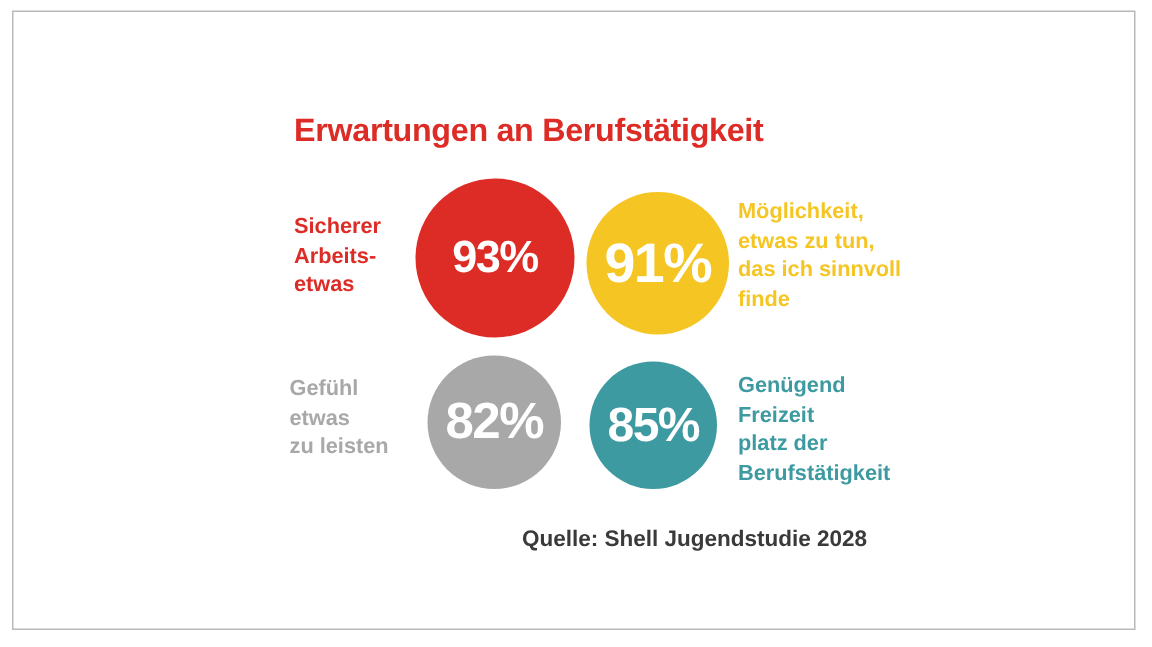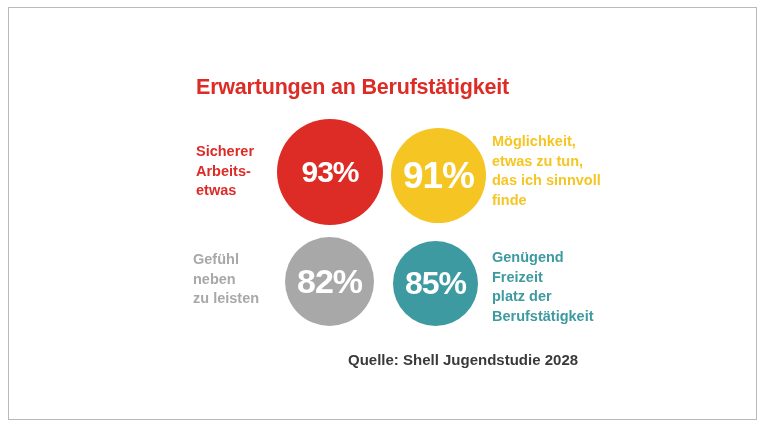--- a/index.html
+++ b/index.html
@@ -123,21 +123,21 @@
   <div class="circle" id="circle-2" style="background: rgb(245, 198, 35);">
     <span>91%</span>
   </div>
 
   <div class="label label-right" id="label-2" style="color: rgb(245, 198, 35);">Möglichkeit,
 etwas zu tun,
 das ich sinnvoll
 finde</div>
 
   <div class="label label-left" id="label-3" style="color: rgb(168, 168, 168);">Gefühl
-neben
+etwas
 zu leisten</div>
 
   <div class="circle" id="circle-3" style="background: rgb(168, 168, 168);">
     <span>82%</span>
   </div>
 
   <div class="circle" id="circle-4" style="background: rgb(62, 154, 161); justify-content: center;">
     <span>85%</span>
   </div>
 

